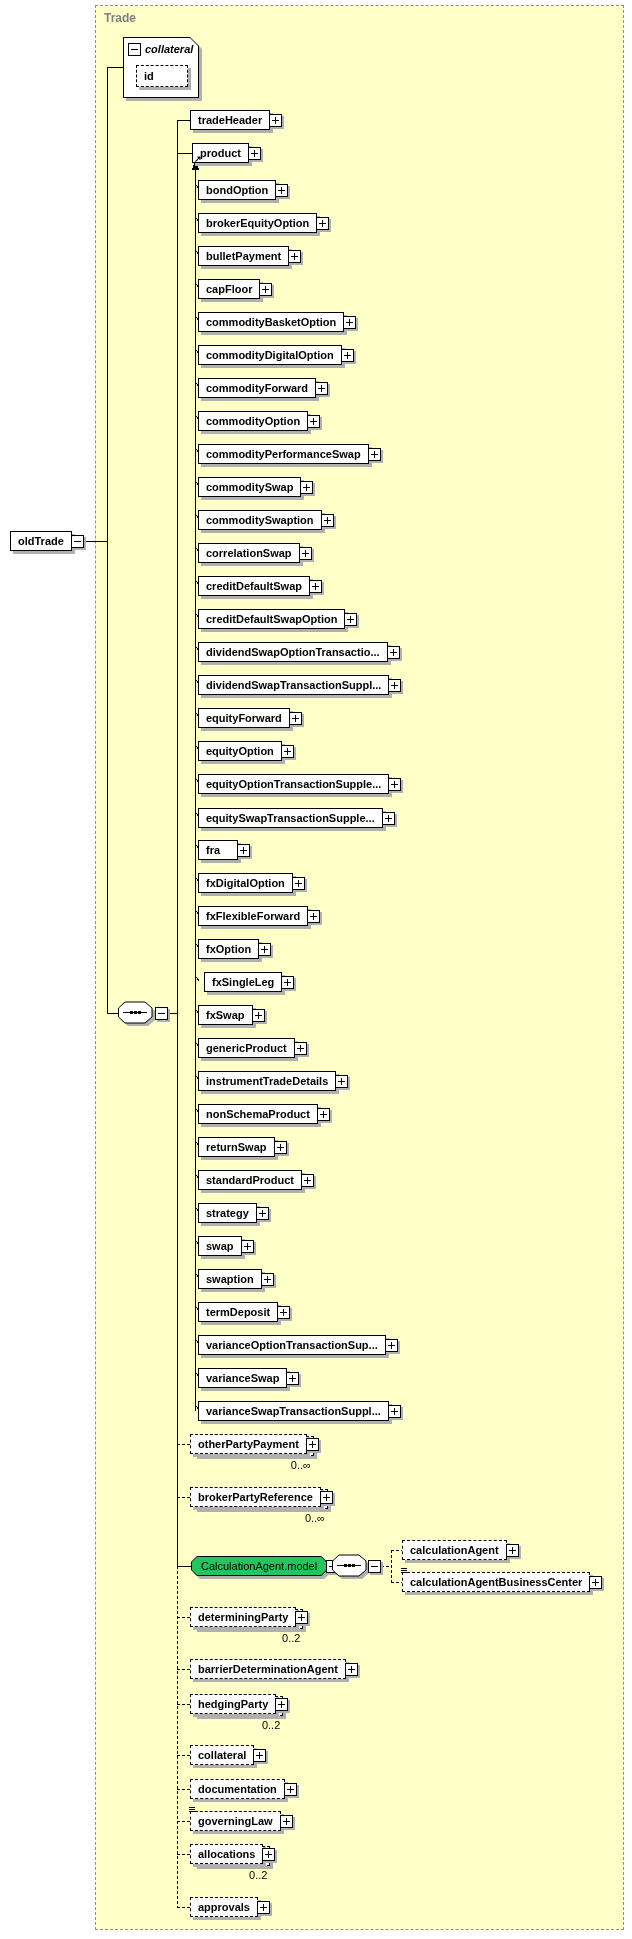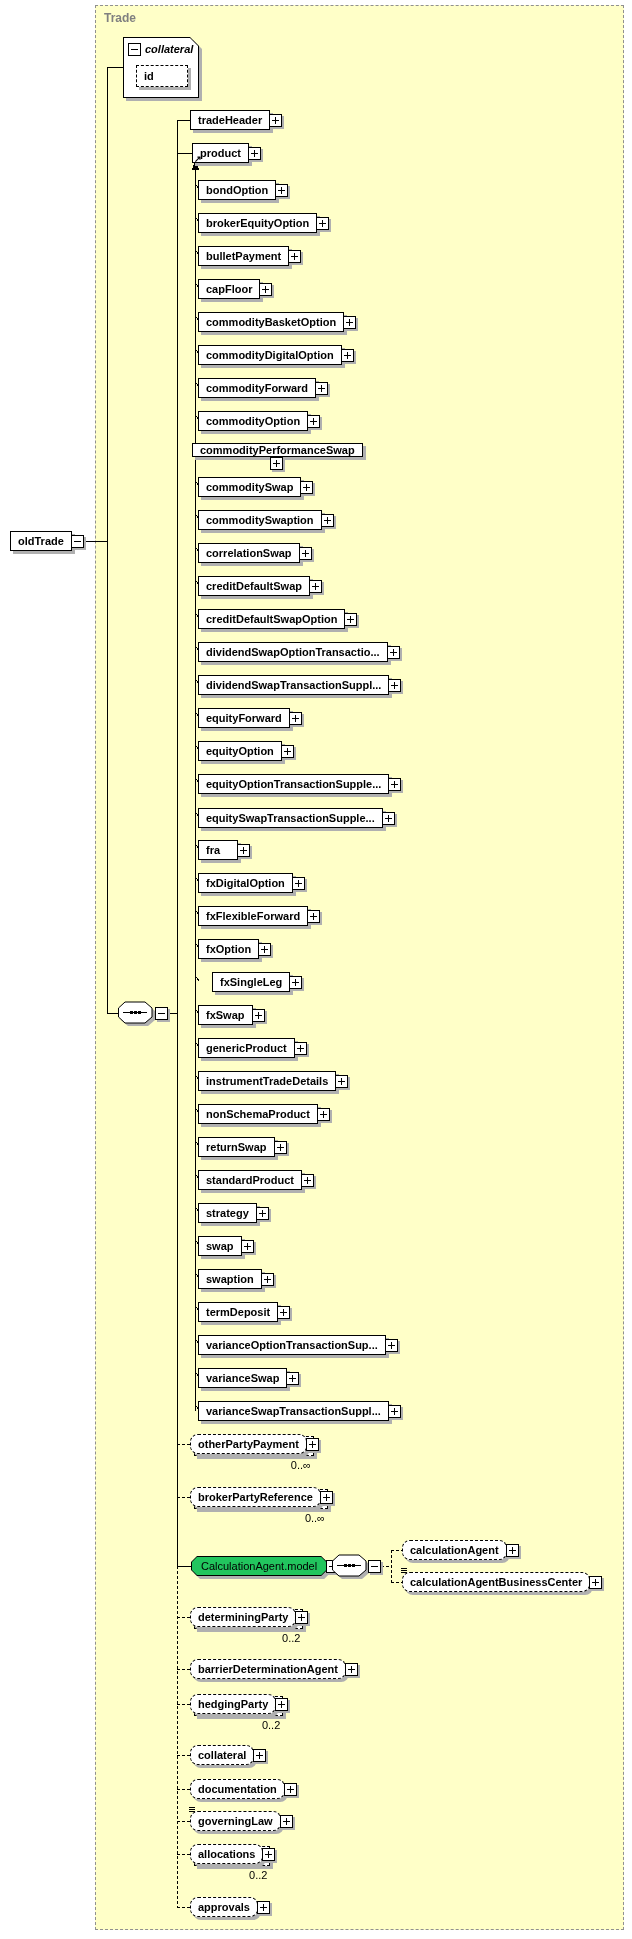--- a/index.html
+++ b/index.html
@@ -21,21 +21,21 @@
   .el{
     position:absolute;display:flex;align-items:center;height:22px;z-index:3;
     font-size:11px;font-weight:bold;white-space:nowrap;
   }
   .el .box{
     position:relative;background:#fff;border:1px solid #000;height:20px;
     box-sizing:border-box;display:flex;align-items:center;padding:0 7px;
     box-shadow:3px 3px 0 #b0b0b0;
   }
   .el .lbl{min-width:24px;}
-  .el.dashed .box{border-style:dashed;border-radius:8px;}
+  .el.dashed .box{border-style:dashed;}
   .el.stacked::before{
     content:"";position:absolute;left:4px;top:3px;height:20px;box-sizing:border-box;
     width:calc(100% - 9px);border:1px dashed #000;background:#fff;
     box-shadow:3px 3px 0 #b0b0b0;
   }
   .toggle{
     width:13px;height:13px;box-sizing:border-box;border:1px solid #000;background:#fff;
     margin-left:-1px;position:relative;flex:none;box-shadow:2px 2px 0 #b0b0b0;z-index:4;
   }
   .toggle::before{content:"";position:absolute;left:2px;right:2px;top:5px;border-top:1px solid #000;}
@@ -270,21 +270,21 @@
       <span class="lbl">commodityForward</span>
     </div>
     <span class="toggle plus"></span>
   </div>
     <div class="el" style="left: 198px; top: 410px;">
     <div class="box">
       <span class="lbl">commodityOption</span>
     </div>
     <span class="toggle plus"></span>
   </div>
-    <div class="el" style="left: 192px; top: 443px; flex-direction: column;">
+    <div class="el" style="left: 198px; top: 443px;">
     <div class="box">
       <span class="lbl">commodityPerformanceSwap</span>
     </div>
     <span class="toggle plus"></span>
   </div>
     <div class="el" style="left: 198px; top: 476px;">
     <div class="box">
       <span class="lbl">commoditySwap</span>
     </div>
     <span class="toggle plus"></span>
@@ -366,21 +366,21 @@
       <span class="lbl">fxFlexibleForward</span>
     </div>
     <span class="toggle plus"></span>
   </div>
     <div class="el" style="left: 198px; top: 938px;">
     <div class="box">
       <span class="lbl">fxOption</span>
     </div>
     <span class="toggle plus"></span>
   </div>
-    <div class="el" style="left: 212px; top: 971px;">
+    <div class="el" style="left: 204px; top: 971px;">
     <div class="box">
       <span class="lbl">fxSingleLeg</span>
     </div>
     <span class="toggle plus"></span>
   </div>
     <div class="el" style="left: 198px; top: 1004px;">
     <div class="box">
       <span class="lbl">fxSwap</span>
     </div>
     <span class="toggle plus"></span>

